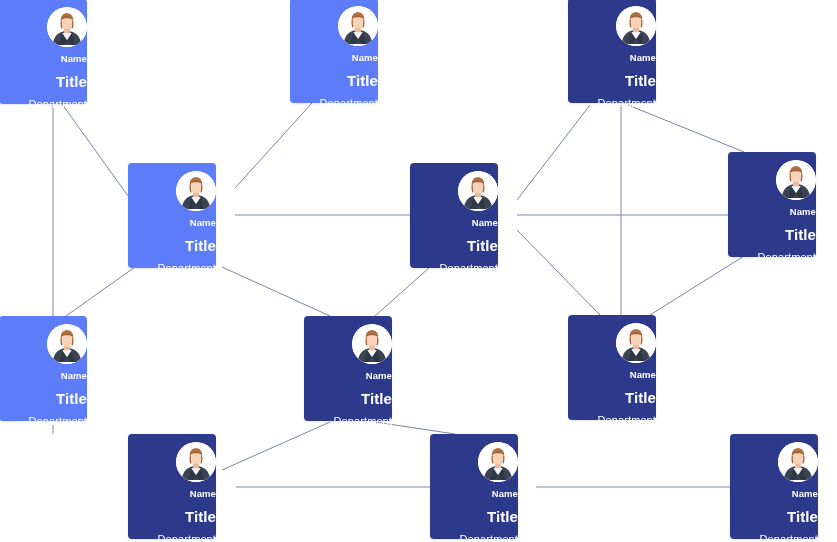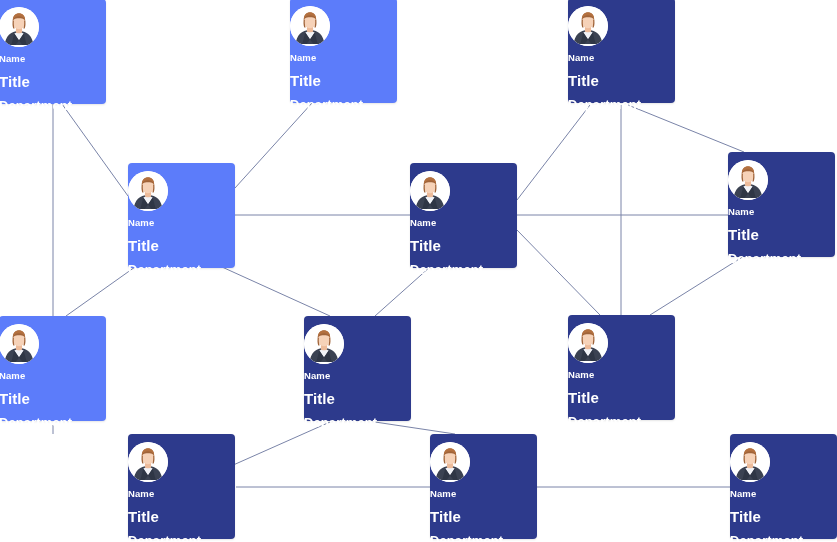--- a/index.html
+++ b/index.html
@@ -14,26 +14,26 @@
   #canvas{
     position:absolute;left:0;top:0;width:837px;height:542px;
     background:#ffffff;
   }
   #edges{
     position:absolute;left:0;top:0;width:837px;height:542px;
     pointer-events:none;
   }
   .node{
     position:absolute;
-    width:107px;height:105px;
+    width:88px;height:105px;
     border-radius:4px;
     box-sizing:border-box;
     display:flex;
     flex-direction:column;
-    align-items:flex-start;
+    align-items:flex-end;
     color:#ffffff;
     z-index:5;
     box-shadow:0 1px 2px rgba(0,0,0,0.10);
   }
   .node.light{background:#5C7CFA;}
   .node.dark{background:#2D3A8C;}
 
   .avatar{
     width:40px;height:40px;
     border-radius:50%;
@@ -55,22 +55,22 @@
   }
   .tt{
     font-size:15px;
     font-weight:bold;
     line-height:1;
     margin-top:10px;
     letter-spacing:.1px;
     white-space:nowrap;
   }
   .dp{
-    font-size:13px;
-    font-weight:bold;
+    font-size:11px;
+    font-weight:normal;
     line-height:1;
     margin-top:10px;
     letter-spacing:.1px;
     white-space:nowrap;
   }
 </style>
 </head>
 <body>
 
 <div id="canvas">

